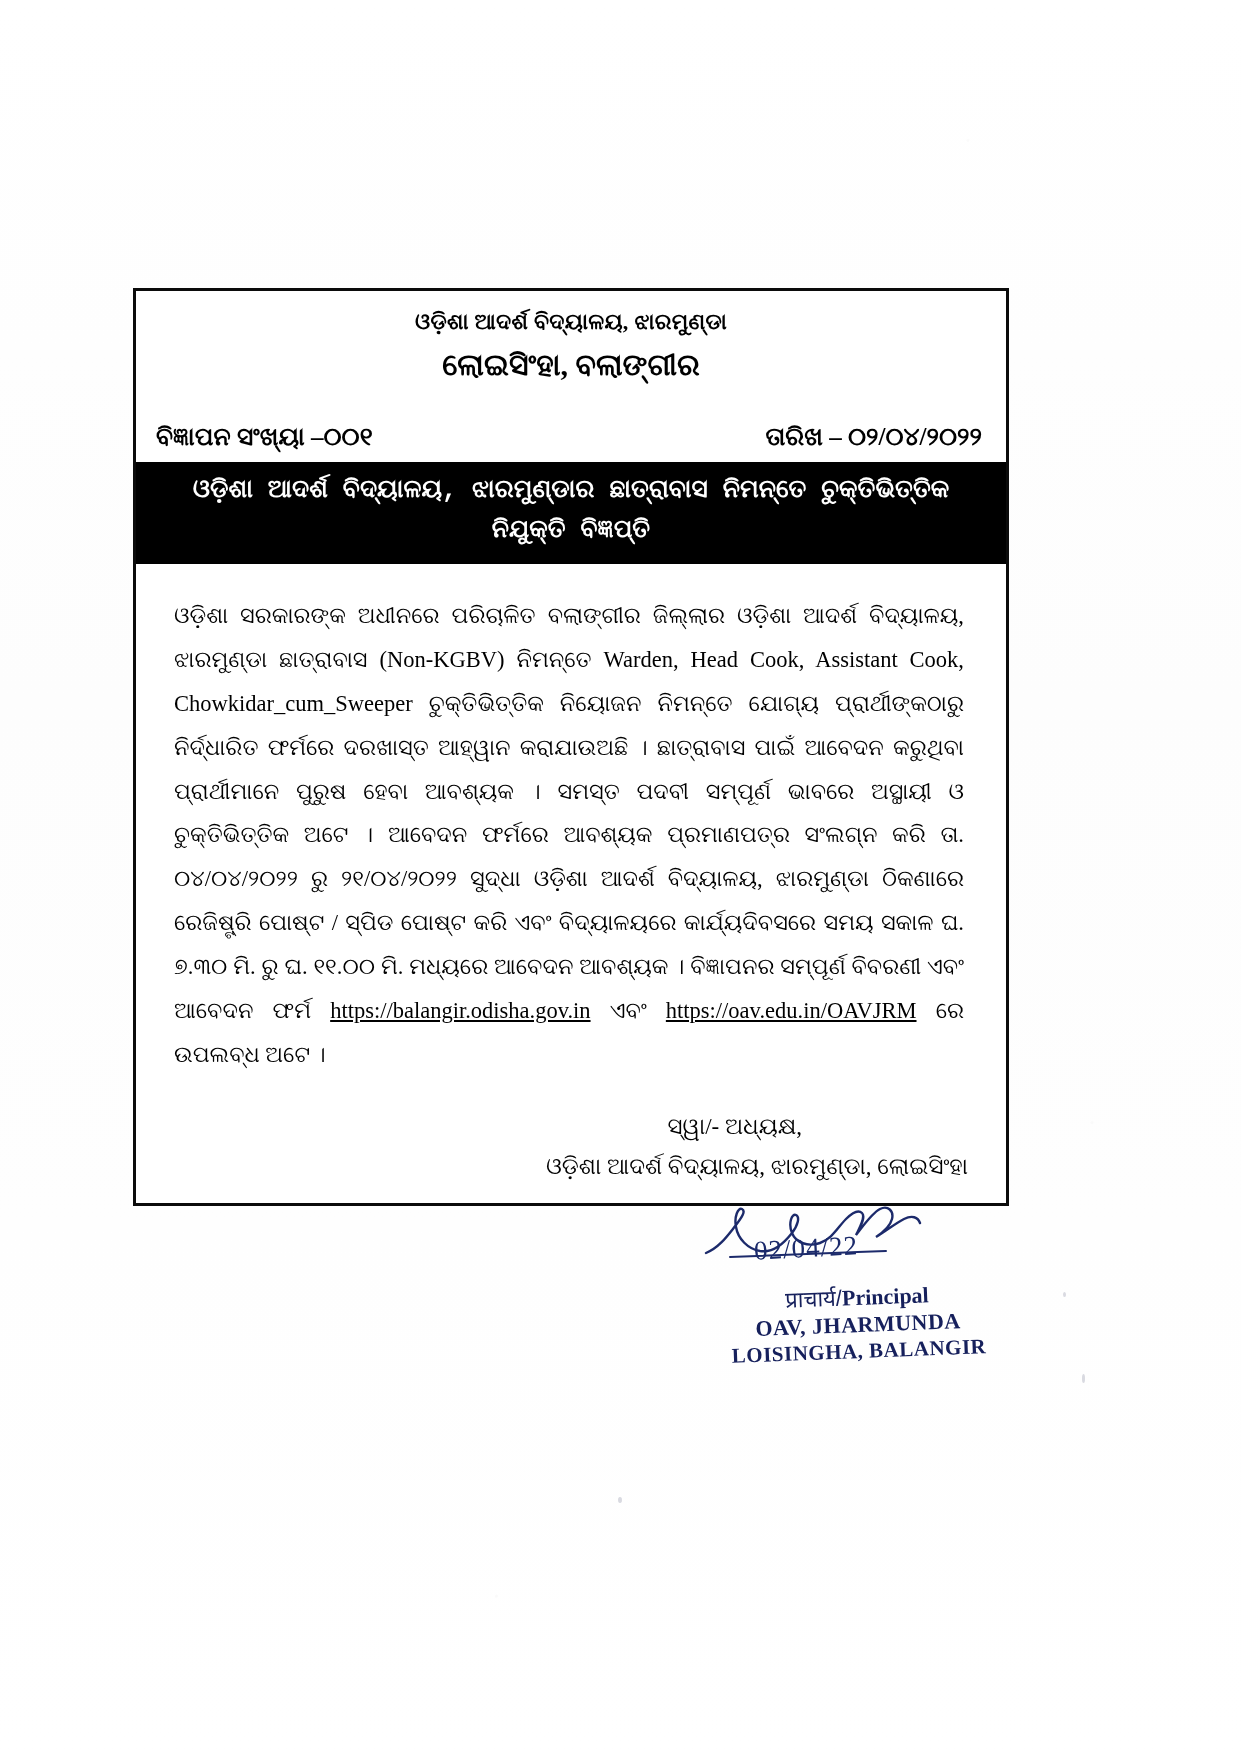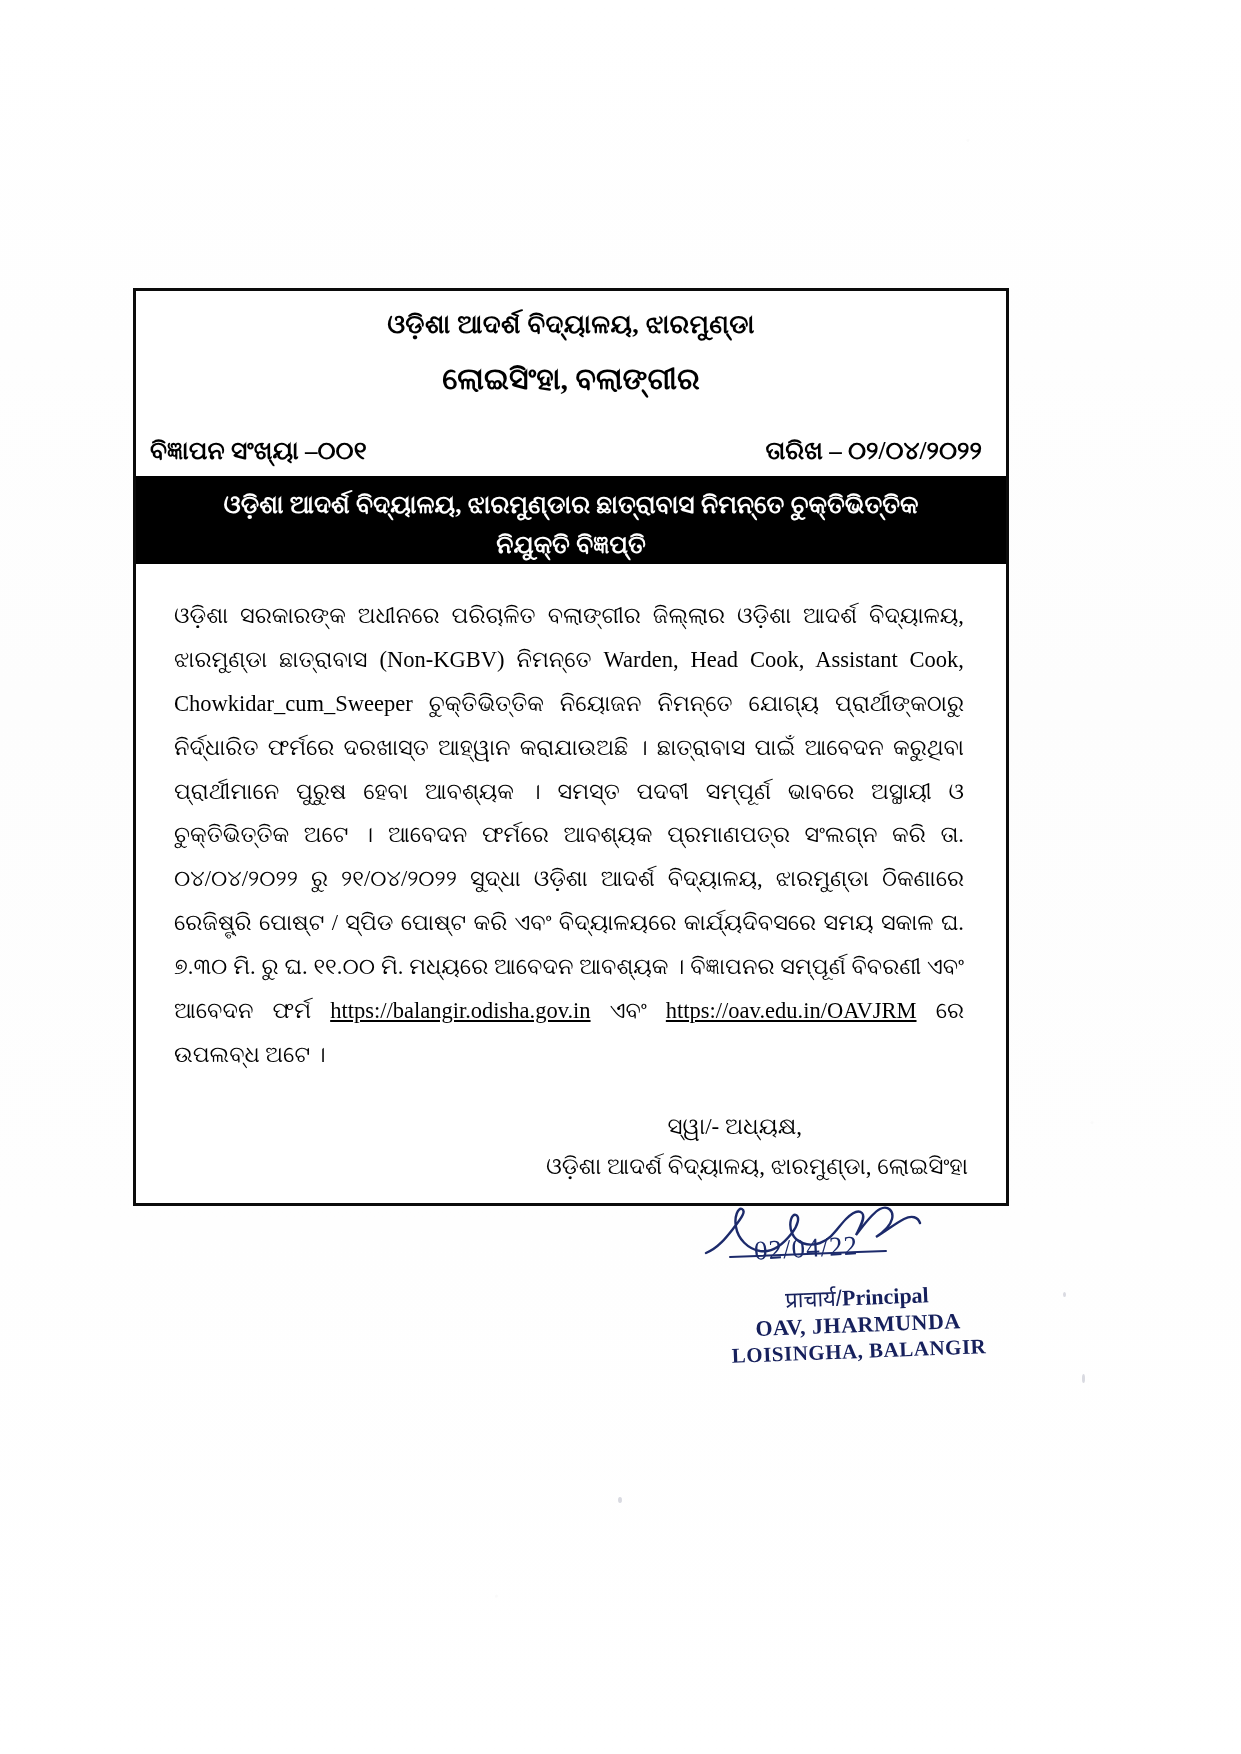--- a/index.html
+++ b/index.html
@@ -36,52 +36,53 @@
     border: 3px solid #0b0b0b;
     box-sizing: border-box;
     background: #ffffff;
   }
 
   .header-block {
     padding: 14px 20px 6px 20px;
     text-align: center;
   }
   .school-name-1 {
-    font-size: 26px;
+    font-size: 22px;
     font-weight: bold;
     letter-spacing: 0.3px;
     line-height: 1.5;
-    margin-bottom: 12px;
+    margin-bottom: 4px;
   }
   .school-name-2 {
     font-size: 30px;
     font-weight: bold;
     line-height: 1.5;
     margin-bottom: 20px;
   }
 
   .meta-row {
     display: flex;
     justify-content: space-between;
     align-items: baseline;
-    padding: 10px 16px 10px 14px;
+    padding: 10px 16px 10px 20px;
     font-size: 25px;
     font-weight: bold;
   }
   .meta-left { white-space: nowrap; }
   .meta-right { white-space: nowrap; padding-right: 8px; }
 
   .banner {
     background: #000000;
     color: #ffffff;
     text-align: center;
-    padding: 9px 24px 0 24px;
+    padding: 9px 24px 14px 24px;
     font-size: 25px;
     font-weight: bold;
     line-height: 1.58;
+    font-family: Liberation Mono, monospace;
   }
 
   .body-text {
     padding: 14px 26px 6px 22px;
     font-size: 22.5px;
     line-height: 1.95;
     text-align: justify;
     text-justify: inter-word;
   }
   .body-text p { margin: 16px; }

